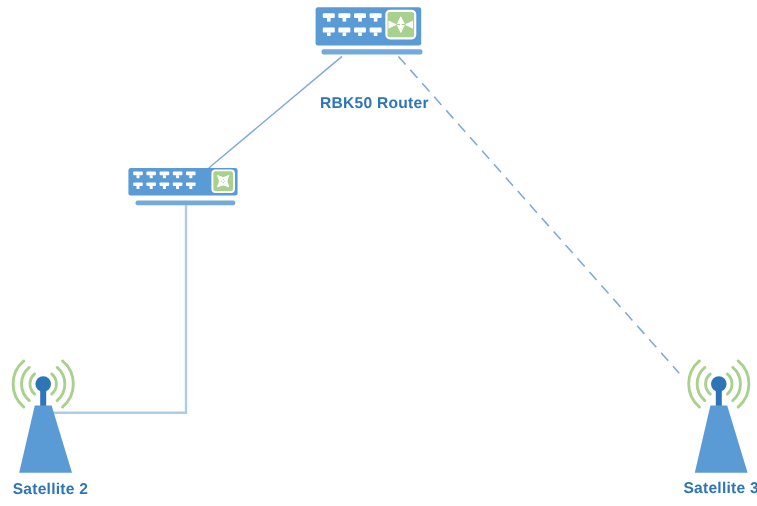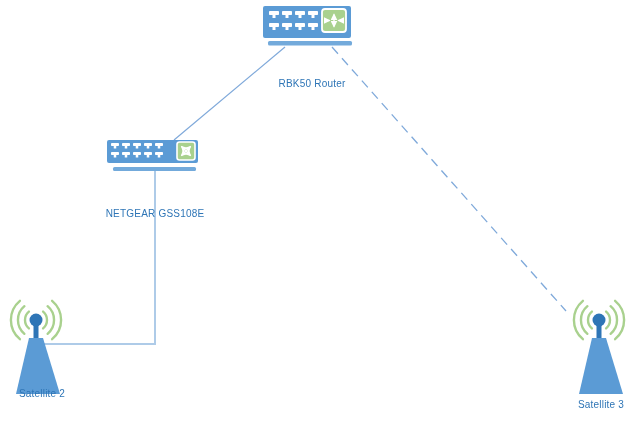--- a/index.html
+++ b/index.html
@@ -16,24 +16,25 @@
     overflow: hidden;
   }
   .stage svg {
     position: absolute;
     left: 0;
     top: 0;
   }
   .node-label {
     position: absolute;
     transform: translateX(-50%);
-    font-size: 10px;
+    font-size: 13px;
     letter-spacing: 0.2px;
     color: #2E75B6;
     white-space: nowrap;
+    font-weight: bold;
   }
 </style>
 </head>
 <body>
 
 <div class="stage">
 
   <svg width="631" height="422" viewBox="0 0 631 422">
     <defs>
       <marker id="ah" viewBox="0 0 6 6" refX="5" refY="3" markerWidth="5" markerHeight="5" orient="auto-start-reverse">
@@ -125,17 +126,16 @@
     <g transform="translate(36,320)">
       <use href="#antenna-shape"></use>
     </g>
 
     <g transform="translate(599,320)">
       <use href="#antenna-shape"></use>
     </g>
   </svg>
 
   <div class="node-label" style="left:312px; top:78px;">RBK50 Router</div>
-  <div class="node-label" style="left:155px; top:208px;">NETGEAR GSS108E</div>
-  <div class="node-label" style="left:42px; top:388px;">Satellite 2</div>
+  <div class="node-label" style="left:42px; top:400px;">Satellite 2</div>
   <div class="node-label" style="left:601px; top:399px;">Satellite 3</div>
 
 </div>
 
 </body></html>

